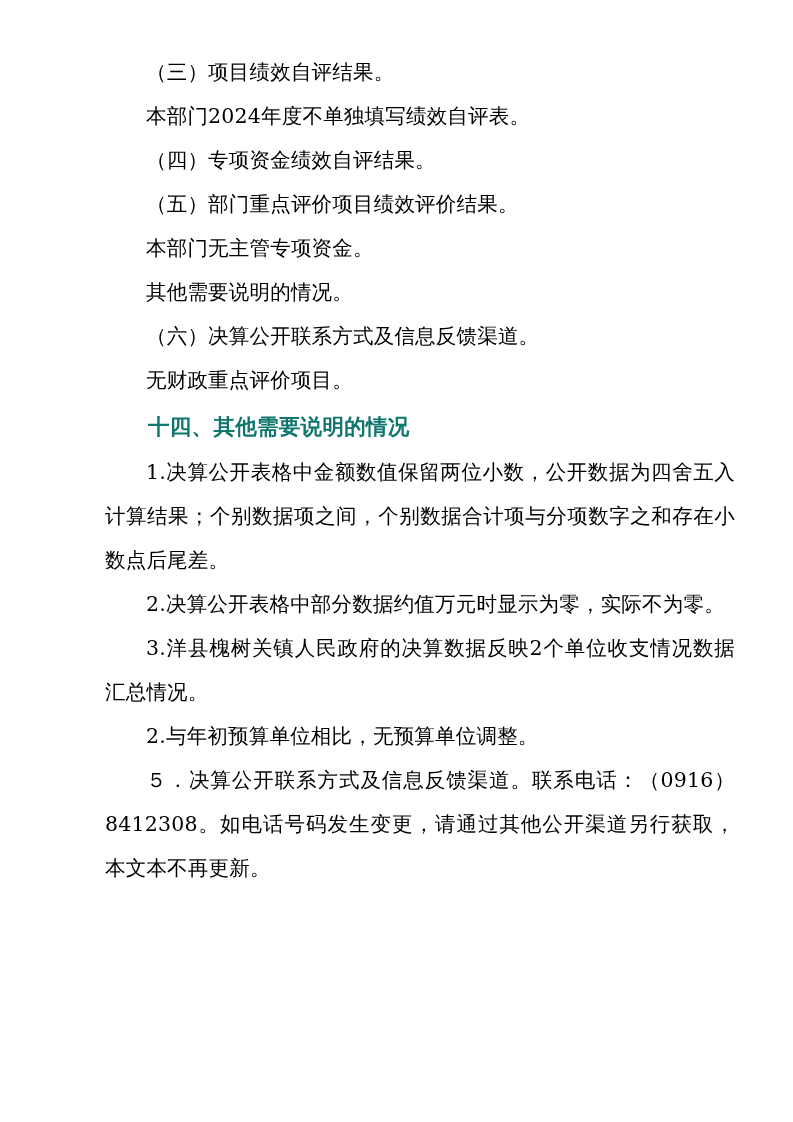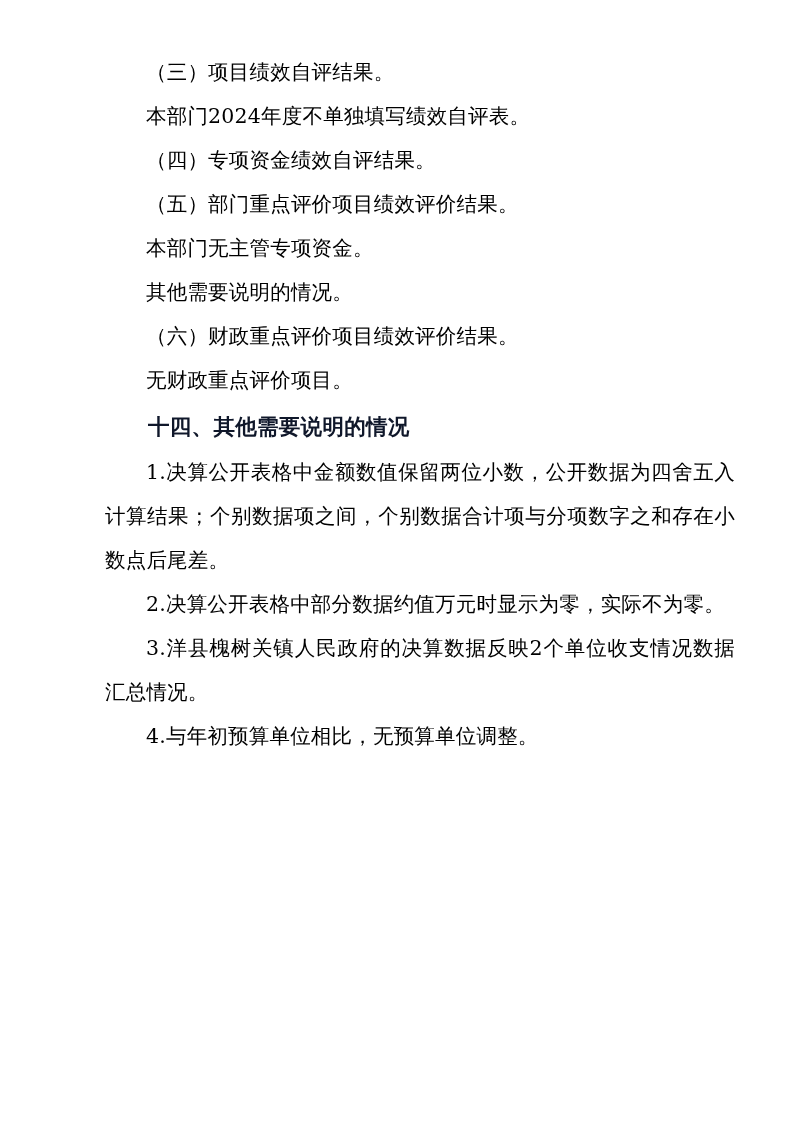--- a/index.html
+++ b/index.html
@@ -30,21 +30,21 @@
     text-justify: inter-ideograph;
     margin: 0;
     text-indent: 2em;
     letter-spacing: 0.2px;
   }
   .heading {
     font-family: "DejaVu Serif", "Liberation Serif", serif;
     font-size: 21.5px;
     font-weight: bold;
     line-height: 46px;
-    color: #0f172a;
+    color: #0f766e;
     margin: 0;
     text-indent: 2em;
     letter-spacing: 0.3px;
   }
   .spaced {
     text-align: justify;
     text-justify: inter-ideograph;
   }
   .gap-top {
     margin-top: 2px;
@@ -55,24 +55,25 @@
 
 <div class="page">
   <div class="content">
 
     <p class="para">（三）项目绩效自评结果。</p>
     <p class="para">本部门2024年度不单独填写绩效自评表。</p>
     <p class="para">（四）专项资金绩效自评结果。</p>
     <p class="para">（五）部门重点评价项目绩效评价结果。</p>
     <p class="para">本部门无主管专项资金。</p>
     <p class="para">其他需要说明的情况。</p>
-    <p class="para">（六）财政重点评价项目绩效评价结果。</p>
+    <p class="para">（六）决算公开联系方式及信息反馈渠道。</p>
     <p class="para">无财政重点评价项目。</p>
 
     <h2 class="heading gap-top">十四、其他需要说明的情况</h2>
 
     <p class="para">1.决算公开表格中金额数值保留两位小数，公开数据为四舍五入计算结果；个别数据项之间，个别数据合计项与分项数字之和存在小数点后尾差。</p>
     <p class="para">2.决算公开表格中部分数据约值万元时显示为零，实际不为零。</p>
     <p class="para">3.洋县槐树关镇人民政府的决算数据反映2个单位收支情况数据汇总情况。</p>
-    <p class="para">4.与年初预算单位相比，无预算单位调整。</p>
+    <p class="para">2.与年初预算单位相比，无预算单位调整。</p>
+    <p class="para spaced">５．决算公开联系方式及信息反馈渠道。联系电话：（0916）8412308。如电话号码发生变更，请通过其他公开渠道另行获取，本文本不再更新。</p>
 
   </div>
 </div>
 
 </body></html>

